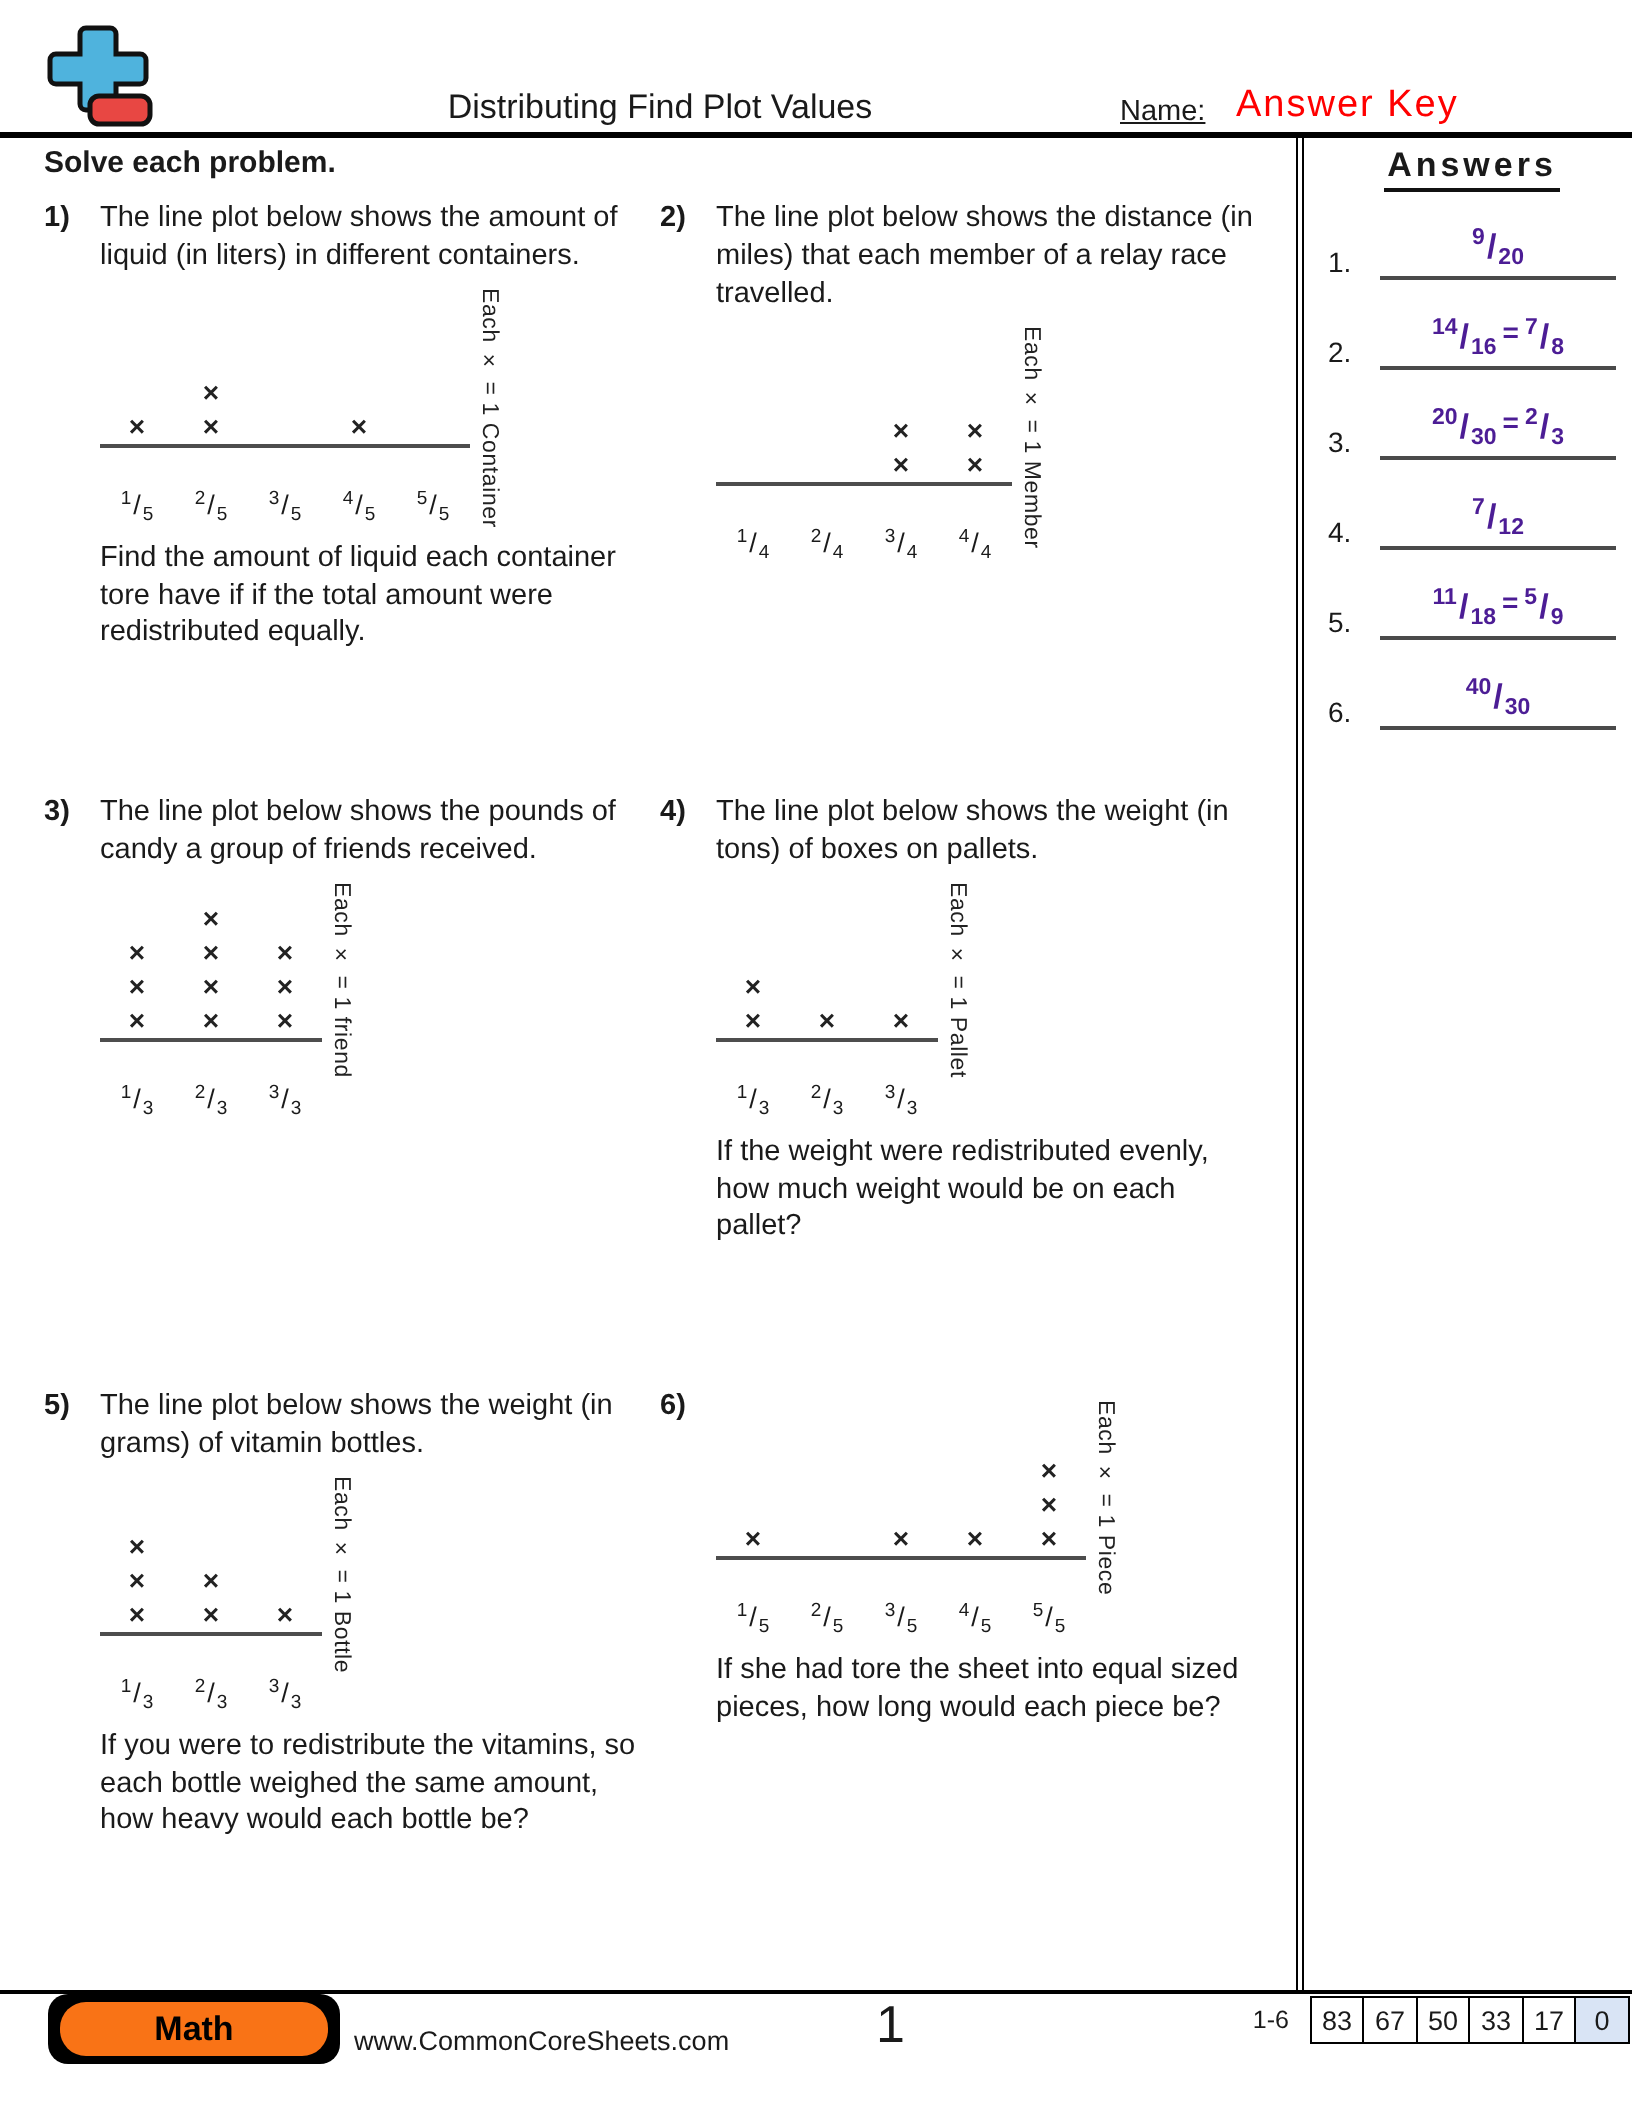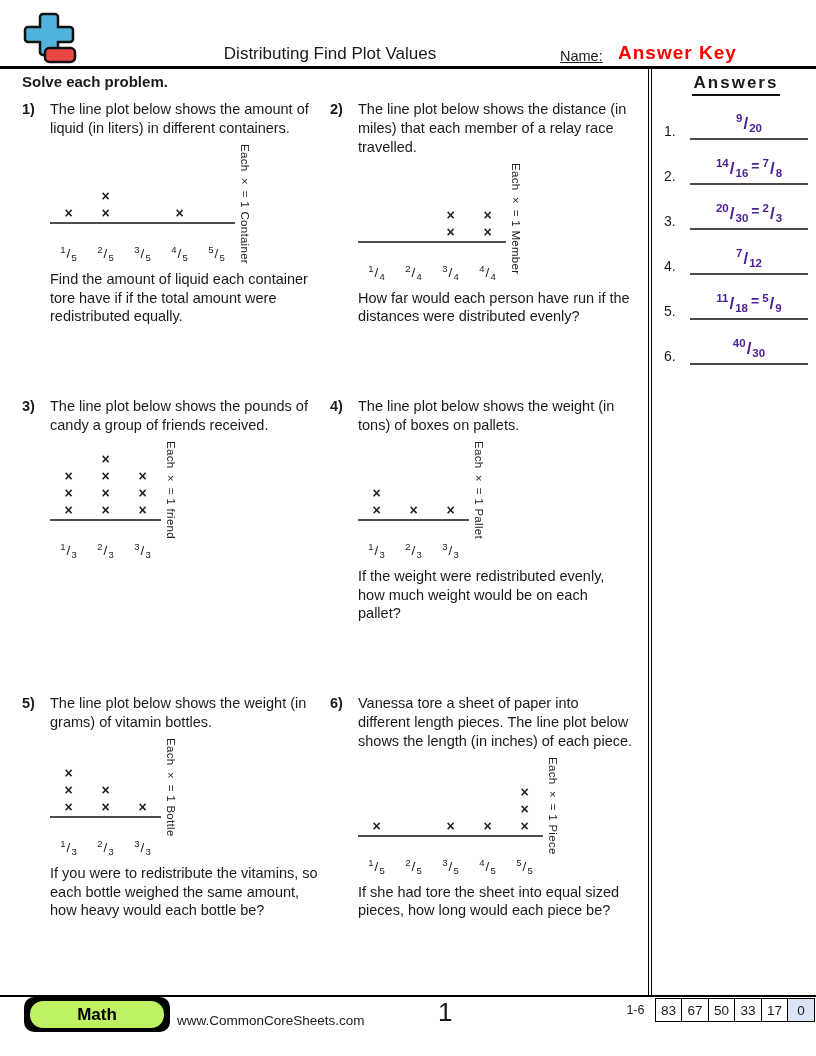--- a/index.html
+++ b/index.html
@@ -8,21 +8,21 @@
     position:relative; width:816px; height:1056px; margin:0 auto;
     background:#fff; color:#1a1a1a;
     font-family:"Liberation Sans", sans-serif;
     overflow:hidden;
   }
 
   
   .logo { position:absolute; left:20px; top:10px; }
   .page-title { position:absolute; left:160px; top:44px; width:340px; text-align:center; font-size:17px; font-weight:500; }
   .name-label { position:absolute; left:560px; top:48px; font-size:14.5px;text-decoration:underline; }
-  .name-value { position:absolute; left:618px; top:42px; font-size:19px; font-weight:bold; color:#ff0000; letter-spacing:1px; }
+  .name-value { position:absolute; left:618px; top:42px; font-size:19px; font-weight:normal; color:#ff0000; letter-spacing:1px; }
   .header-rule { position:absolute; left:0; top:66px; width:816px; height:3px; background:#000; }
   .instructions { position:absolute; left:22px; top:73px; font-size:15px; font-weight:bold; }
 
   
   .answers {
     position:absolute; left:648px; top:69px; width:168px; height:926px;
     border-left:4px double #000; padding:4px 8px 0 12px;
   }
   .answers-title-wrap { text-align:center; }
   .answers-title {
@@ -69,21 +69,21 @@
     height:110px; margin-left:3px; overflow:visible; white-space:nowrap;
   }
 
   
   .footer-rule { position:absolute; left:0; top:995px; width:816px; height:2px; background:#000; }
   .math-badge {
     position:absolute; left:24px; top:997px; width:146px; height:35px;
     background:#000; border-radius:10px; display:flex; align-items:center; justify-content:center;
   }
   .math-badge-inner {
-    width:134px; height:27px; background:#bef264; border-radius:13px;
+    width:134px; height:27px; background:#f97316; border-radius:13px;
     display:flex; align-items:center; justify-content:center;
     font-size:17px; font-weight:bold; color:#000;
   }
   .site-url { position:absolute; left:177px; top:1013px; font-size:13.5px; }
   .page-number { position:absolute; left:438px; top:997px; font-size:26px; font-weight:400; }
   .score-row { position:absolute; right:1px; top:998px; display:flex; align-items:center; }
   .score-range { font-size:12.5px; margin-right:10px; }
   .score-box {
     width:28px; height:24px; border:1.5px solid #000; margin-left:-1.5px;
     display:flex; align-items:center; justify-content:center; font-size:13.5px; background:#fff;
@@ -165,21 +165,20 @@
           <div class="plot-axis" style="width: 148px;"></div>
           <div class="plot-labels">
                   <div class="tick-lab"><span class="frac"><span class="fn">1</span><span class="fs">/</span><span class="fd">4</span></span></div>
                   <div class="tick-lab"><span class="frac"><span class="fn">2</span><span class="fs">/</span><span class="fd">4</span></span></div>
                   <div class="tick-lab"><span class="frac"><span class="fn">3</span><span class="fs">/</span><span class="fd">4</span></span></div>
                   <div class="tick-lab"><span class="frac"><span class="fn">4</span><span class="fs">/</span><span class="fd">4</span></span></div>
                 </div>
         </div>
         <div class="plot-caption">Each × = 1 Member</div>
       </div>
-      <div class="p-question">How far would each person have run if the distances were distributed evenly?</div>
     </div>
   </div>
         <div class="problem">
     <div class="p-num">3)</div>
     <div class="p-body">
       <div class="p-text">The line plot below shows the pounds of candy a group of friends received.</div>
       <div class="plot">
         <div class="plot-main">
           <div class="plot-cols">
                   <div class="tick-col">
@@ -268,21 +267,20 @@
                 </div>
         </div>
         <div class="plot-caption">Each × = 1 Bottle</div>
       </div>
       <div class="p-question">If you were to redistribute the vitamins, so each bottle weighed the same amount, how heavy would each bottle be?</div>
     </div>
   </div>
         <div class="problem">
     <div class="p-num">6)</div>
     <div class="p-body">
-      <div class="p-text">Vanessa tore a sheet of paper into different length pieces. The line plot below shows the length (in inches) of each piece.</div>
       <div class="plot">
         <div class="plot-main">
           <div class="plot-cols">
                   <div class="tick-col">
                     <span class="xmark">×</span>
                   </div>
                   <div class="tick-col"></div>
                   <div class="tick-col">
                     <span class="xmark">×</span>
                   </div>

